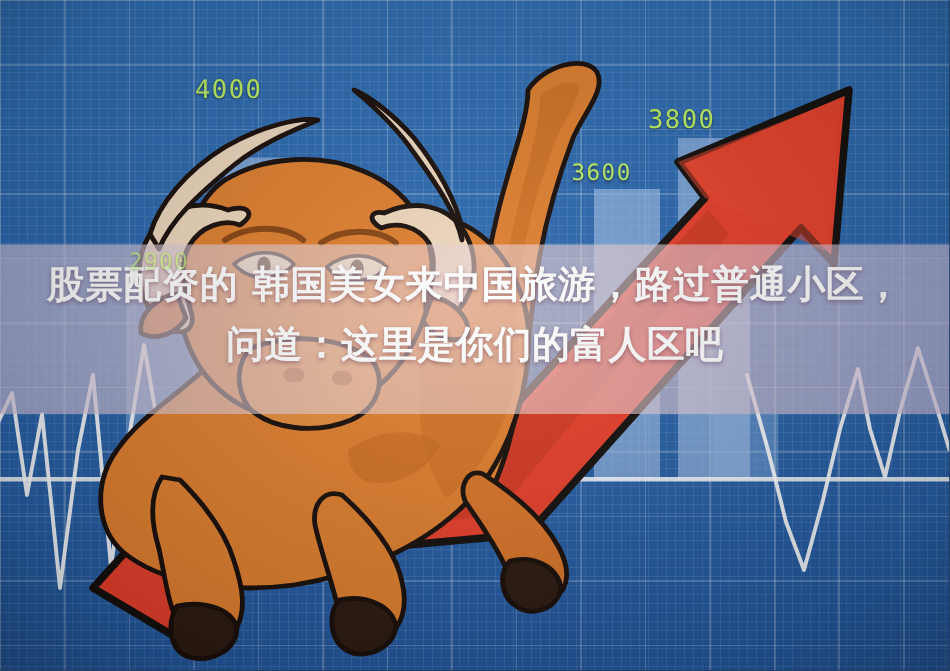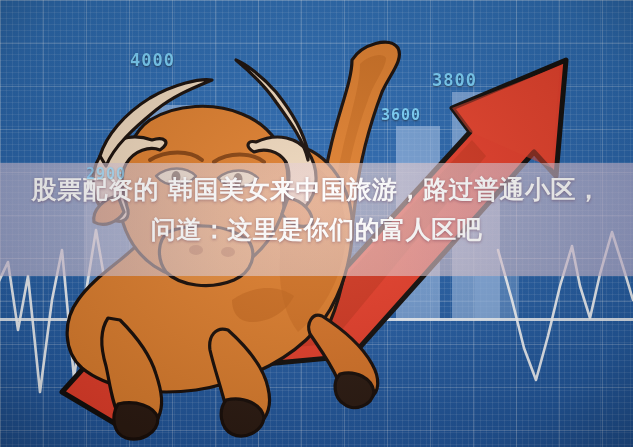--- a/index.html
+++ b/index.html
@@ -45,23 +45,23 @@
 
   
   .baseline{
     position:absolute;left:0;width:100%;height:3px;top:318px;
     background:rgba(255,255,255,.85);
   }
 
   
   .vlabel{
     position:absolute;
-    color:#7dd3fc;
+    color:#bef264;
     font-family:"DejaVu Sans Mono","Liberation Mono",monospace;
-    font-weight:700;
+    font-weight:400;
     letter-spacing:1px;
     text-shadow:0 1px 2px rgba(0,0,0,.55);
     white-space:nowrap;
     text-align:center;
   }
 
   
   .art{position:absolute;inset:0;width:633px;height:447px;}
 
   

